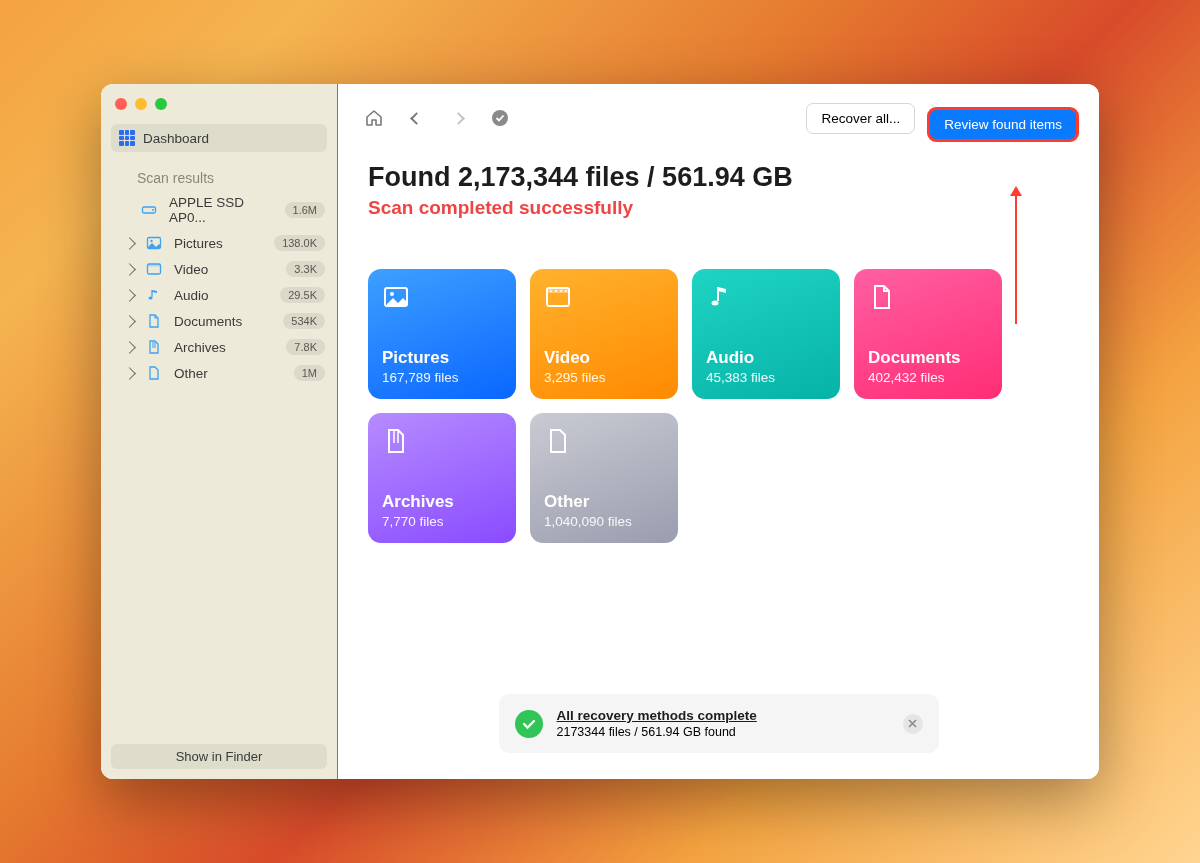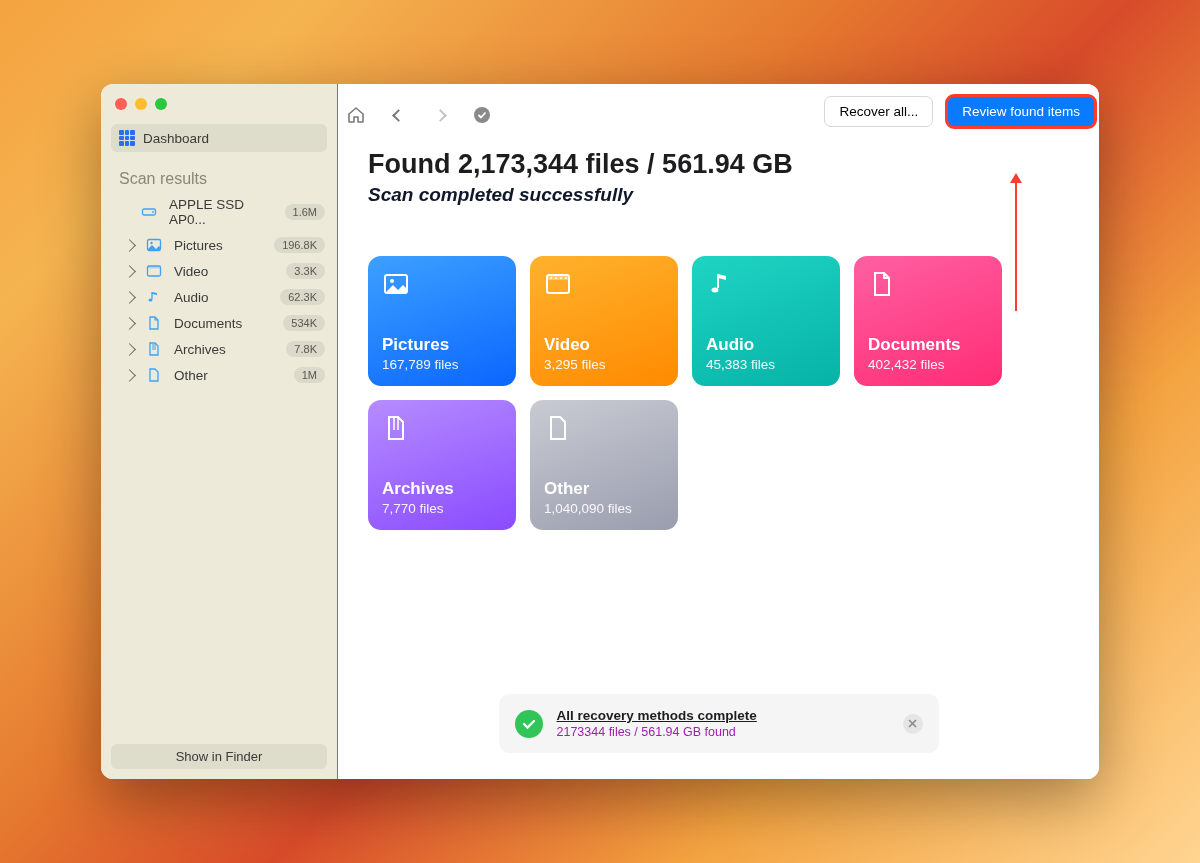--- a/index.html
+++ b/index.html
@@ -33,72 +33,72 @@
       display: flex; align-items: center; gap: 8px;
       border-radius: 6px; font-size: 13.5px; color: #3a3a3a;
       cursor: pointer;
     }
     .nav-item.active { background: #deddcb; }
     .grid-icon {
       width: 16px; height: 16px;
       display: grid; grid-template-columns: repeat(3,1fr); grid-template-rows: repeat(3,1fr); gap: 1px;
     }
     .grid-icon span { background: #296df5; border-radius: 1px; }
-    .section-label { font-size: 16px; color: #8a8779; padding: 14px 18px 4px; font-weight: 500; }
+    .section-label { font-size: 14px; color: #8a8779; padding: 14px 36px 4px; font-weight: 500; }
     .tree-item {
       display: flex; align-items: center; gap: 12px;
       padding: 5px 12px 5px 24px; font-size: 13.5px; color: #3a3a3a;
       cursor: pointer;
     }
     .tree-item.root { padding-left: 18px; }
     .chev { width: 9px; height: 9px; border-right: 1.8px solid #6b6b63; border-bottom: 1.8px solid #6b6b63; transform: rotate(-45deg); flex-shrink: 0; }
     .chev-space { width: 10px; flex-shrink:0; }
     .badge { margin-left: auto; background: #dbd9c9; color: #5a584e; font-size: 11px; padding: 2px 8px; border-radius: 10px; font-weight: 500; text-align: center; }
     .ico { width: 16px; height: 16px; display: flex; align-items: center; justify-content: center; flex-shrink: 0; }
     .sidebar-footer { margin-top: auto; padding: 10px; }
     .finder-btn {
       width: 100%; padding: 5px; text-align: center;
       background: #dedccb; border: none; border-radius: 6px;
       font-size: 13px; color: #3a3a3a; cursor: pointer;
     }
     .main { flex: 1; display: flex; flex-direction: column; background: #fff; }
     .toolbar {
-      display: flex; align-items: flex-end; padding: 12px 4px; gap: 14px;
+      display: flex; align-items: center; padding: 12px 22px; gap: 14px;
     }
     .tool-btn { width: 28px; height: 24px; display: flex; align-items: center; justify-content: center; color: #7a7a7a; cursor: pointer; }
     .tool-btn.disabled { color: #c4c4c4; }
     .nav-chev { width: 9px; height: 9px; border-right: 2px solid currentColor; border-bottom: 2px solid currentColor; }
     .nav-chev.back { transform: rotate(135deg); }
     .nav-chev.fwd { transform: rotate(-45deg); }
     .toolbar-spacer { flex: 1; }
     .btn {
       padding: 7px 14px; font-size: 13.5px; border-radius: 7px;
       border: 1px solid #d6d6d6; background: #fff; cursor: pointer; font-weight: 500;
     }
     .btn.primary { background: #0a7aff; color: #fff; border-color: #0a7aff; }
-    .btn.highlight { outline: 3px solid #ff3b30; outline-offset: -1px; }
+    .btn.highlight { outline: 3px solid #ff3b30; outline-offset: -1px; margin-top: 13px; }
     .content { padding: 10px 30px 36px; flex: 1; position: relative; }
     .headline { font-size: 27px; font-weight: 700; color: #1d1d1f; }
-    .subhead { font-size: 19px; font-weight: 600; color: #0f172a; margin-top: 4px; font-style: italic; }
+    .subhead { font-size: 19px; font-weight: 600; color: #ef4444; margin-top: 4px; }
     .cards { display: grid; grid-template-columns: repeat(4, 148px); gap: 14px; margin-top: 50px; }
     .card {
       height: 130px; border-radius: 13px; padding: 14px;
       display: flex; flex-direction: column; color: #fff; cursor: pointer;
     }
     .card .card-ico { width: 28px; height: 28px; margin-bottom: auto; }
     .card .title { font-size: 17px; font-weight: 700; }
     .card .sub { font-size: 13.5px; opacity: 0.92; font-weight: 500; margin-top: 2px; }
     .status {
       position: absolute; left: 50%; transform: translateX(-50%); bottom: 26px;
       width: 440px; background: #f5f5f6; border-radius: 10px;
       padding: 14px 16px; display: flex; align-items: center; gap: 14px;
     }
     .status-check { width: 28px; height: 28px; background: #31c558; border-radius: 50%; display:flex; align-items:center; justify-content:center; flex-shrink:0; }
     .status-text .t1 { font-size: 13.5px; font-weight: 600; color: #1d1d1f; text-decoration: underline; }
-    .status-text .t2 { font-size: 12.5px; color: #a21caf; margin-top: 2px; }
+    .status-text .t2 { font-size: 12.5px; color: #000000; margin-top: 2px; }
     .status-close { margin-left: auto; width: 20px; height:20px; background:#e5e5e6; border-radius:50%; display:flex; align-items:center; justify-content:center; color:#8a8a8a; cursor:pointer; font-size:12px; }
     .arrow-annotation { position: absolute; top: 36px; right: 82px; width: 2px; height: 136px; background: #ff3b30; }
     .arrow-annotation::before { content:''; position:absolute; top:-2px; left:-5px; width:0; height:0; border-left:6px solid transparent; border-right:6px solid transparent; border-bottom:10px solid #ff3b30; }
   </style>
 </head>
 <body>
 
 <div class="window">
   <aside class="sidebar">
     <div class="traffic">
@@ -139,21 +139,21 @@
     <div class="tree-item">
       <span class="chev"></span>
       <span class="ico">
         <svg width="16" height="16" viewBox="0 0 16 16">
             <rect x="1.5" y="2.5" width="13" height="11" rx="1.5" fill="none" stroke="#3fa3f5" stroke-width="1.3"></rect>
             <circle cx="5.5" cy="6" r="1.2" fill="#3fa3f5"></circle>
             <path d="M2 12 L6 8 L10 12 L13 9 L14 10 V13 H2 Z" fill="#3fa3f5"></path>
           </svg>
       </span>
       <span>Pictures</span>
-      <span class="badge">196.8K</span>
+      <span class="badge">138.0K</span>
     </div>
 
     <div class="tree-item">
       <span class="chev"></span>
       <span class="ico">
         <svg width="16" height="16" viewBox="0 0 16 16">
             <rect x="1.5" y="3" width="13" height="10" rx="1.5" fill="none" stroke="#3fa3f5" stroke-width="1.3"></rect>
             <rect x="1.5" y="3" width="13" height="2.5" fill="#3fa3f5" opacity="0.3"></rect>
           </svg>
       </span>
@@ -164,21 +164,21 @@
     <div class="tree-item">
       <span class="chev"></span>
       <span class="ico">
         <svg width="16" height="16" viewBox="0 0 16 16">
             <path d="M6 3 V10" stroke="#3fa3f5" stroke-width="1.3"></path>
             <ellipse cx="4.5" cy="11" rx="2" ry="1.5" fill="#3fa3f5"></ellipse>
             <path d="M6 3 L11 4 V6 L6 5" fill="#3fa3f5"></path>
           </svg>
       </span>
       <span>Audio</span>
-      <span class="badge">62.3K</span>
+      <span class="badge">29.5K</span>
     </div>
 
     <div class="tree-item">
       <span class="chev"></span>
       <span class="ico">
         <svg width="16" height="16" viewBox="0 0 16 16">
             <path d="M4 2 H9 L12 5 V14 H4 Z" fill="none" stroke="#3fa3f5" stroke-width="1.3"></path>
             <path d="M9 2 V5 H12" fill="none" stroke="#3fa3f5" stroke-width="1.2"></path>
           </svg>
       </span>

